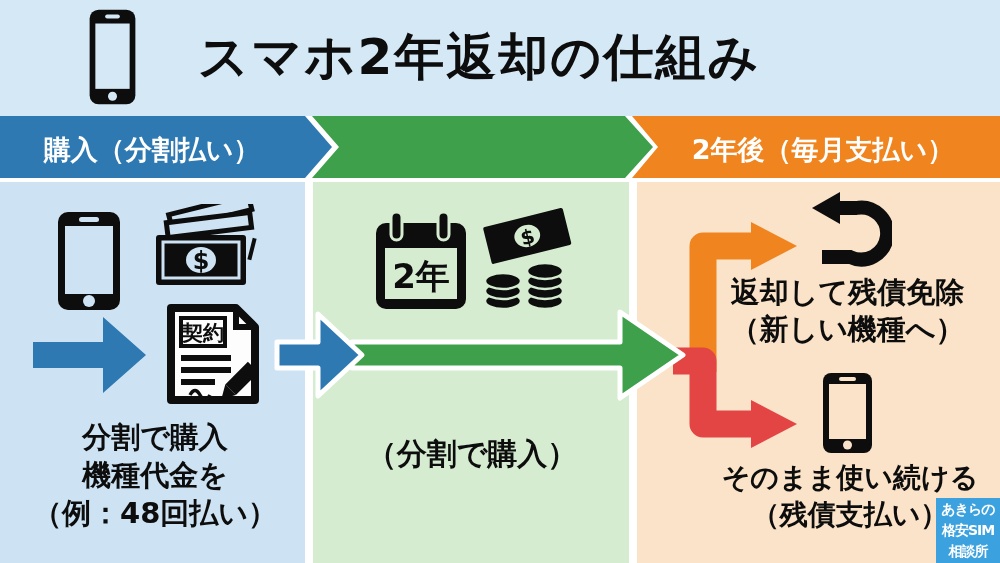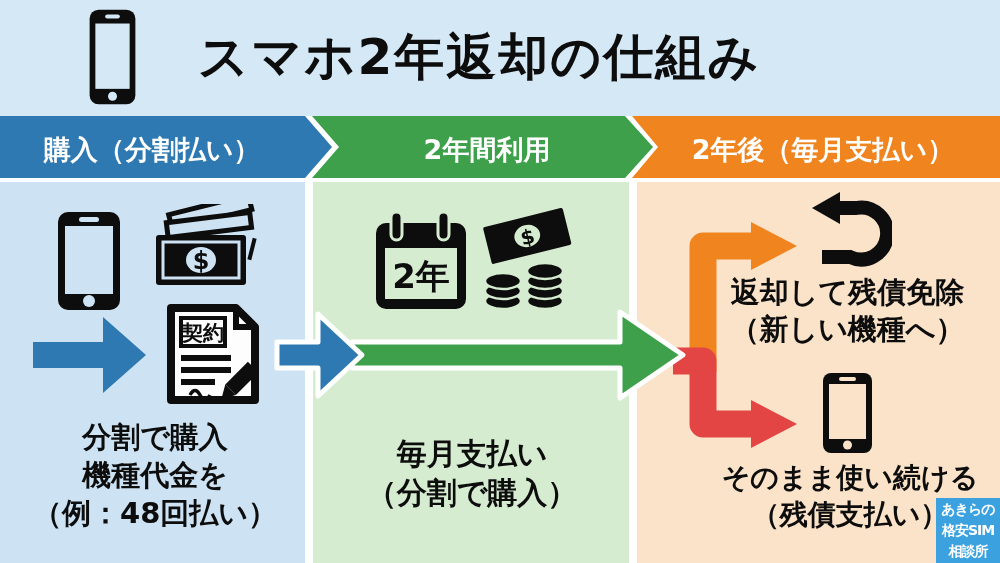--- a/index.html
+++ b/index.html
@@ -70,21 +70,20 @@
       </svg>
     </div>
     <div class="page-title">スマホ2年返却の仕組み</div>
   </div>
 
   <div class="band">
     <div class="chev chev-1"></div>
     <div class="chev chev-2"></div>
     <div class="chev chev-3"></div>
     <div class="band-label bl-1">購入（分割払い）</div>
-    <div class="band-label bl-2">2年間利用</div>
     <div class="band-label bl-3">2年後（毎月支払い）</div>
   </div>
 
   <div class="col-bg col-bg-1"></div>
   <div class="col-bg col-bg-2"></div>
   <div class="col-bg col-bg-3"></div>
 
   <svg class="flow-svg" viewBox="0 0 1000 563">
 
     <g>
@@ -193,21 +192,20 @@
     </svg>
   </div>
 
   <div class="caption cap-col1">
     <div>分割で購入</div>
     <div>機種代金を</div>
     <div>（例：48回払い）</div>
   </div>
 
   <div class="caption cap-col2">
-    <div>毎月支払い</div>
     <div>（分割で購入）</div>
   </div>
 
   <div class="caption cap-return">
     <div>返却して残債免除</div>
     <div>（新しい機種へ）</div>
   </div>
 
   <div class="caption cap-keep">
     <div>そのまま使い続ける</div>

